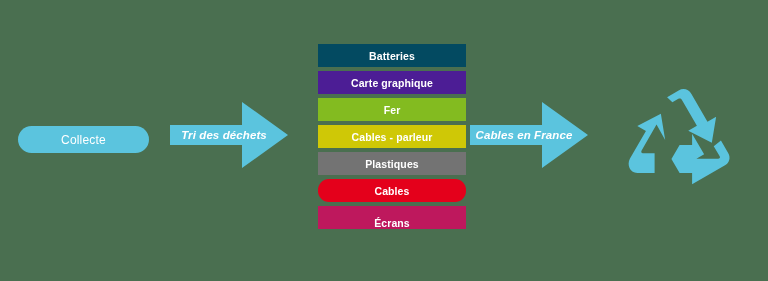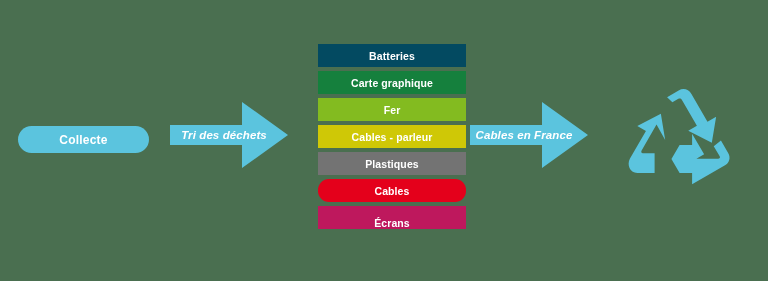--- a/index.html
+++ b/index.html
@@ -31,21 +31,21 @@
     height: 27px;
     background: #5bc4de;
     border-radius: 14px;
     display: flex;
     align-items: center;
     justify-content: center;
   }
   .pill-label {
     color: #ffffff;
     font-size: 12px;
-    font-weight: bold;
+    font-weight: normal;
     letter-spacing: 0.2px;
     white-space: nowrap;
   }
 
   
   .arrow {
     position: absolute;
     top: 102px;
     width: 118px;
     height: 66px;
@@ -135,21 +135,21 @@
     <svg viewBox="0 0 118 66" xmlns="http://www.w3.org/2000/svg">
       <polygon points="0,23 72,23 72,0 118,33 72,66 72,43 0,43" fill="#5bc4de"></polygon>
     </svg>
     <span class="arrow-label">Tri des déchets</span>
   </div>
 
   <div class="stack">
     <div class="band" style="background: rgb(3, 74, 97);">
       <span class="band-label">Batteries</span>
     </div>
-    <div class="band" style="background: #15803d;">
+    <div class="band" style="background: #4c1d95;">
       <span class="band-label">Carte graphique</span>
     </div>
     <div class="band" style="background: rgb(131, 187, 32);">
       <span class="band-label">Fer</span>
     </div>
     <div class="band" style="background: rgb(207, 200, 6);">
       <span class="band-label">Cables - parleur</span>
     </div>
     <div class="band" style="background: #737373;">
       <span class="band-label">Plastiques</span>

